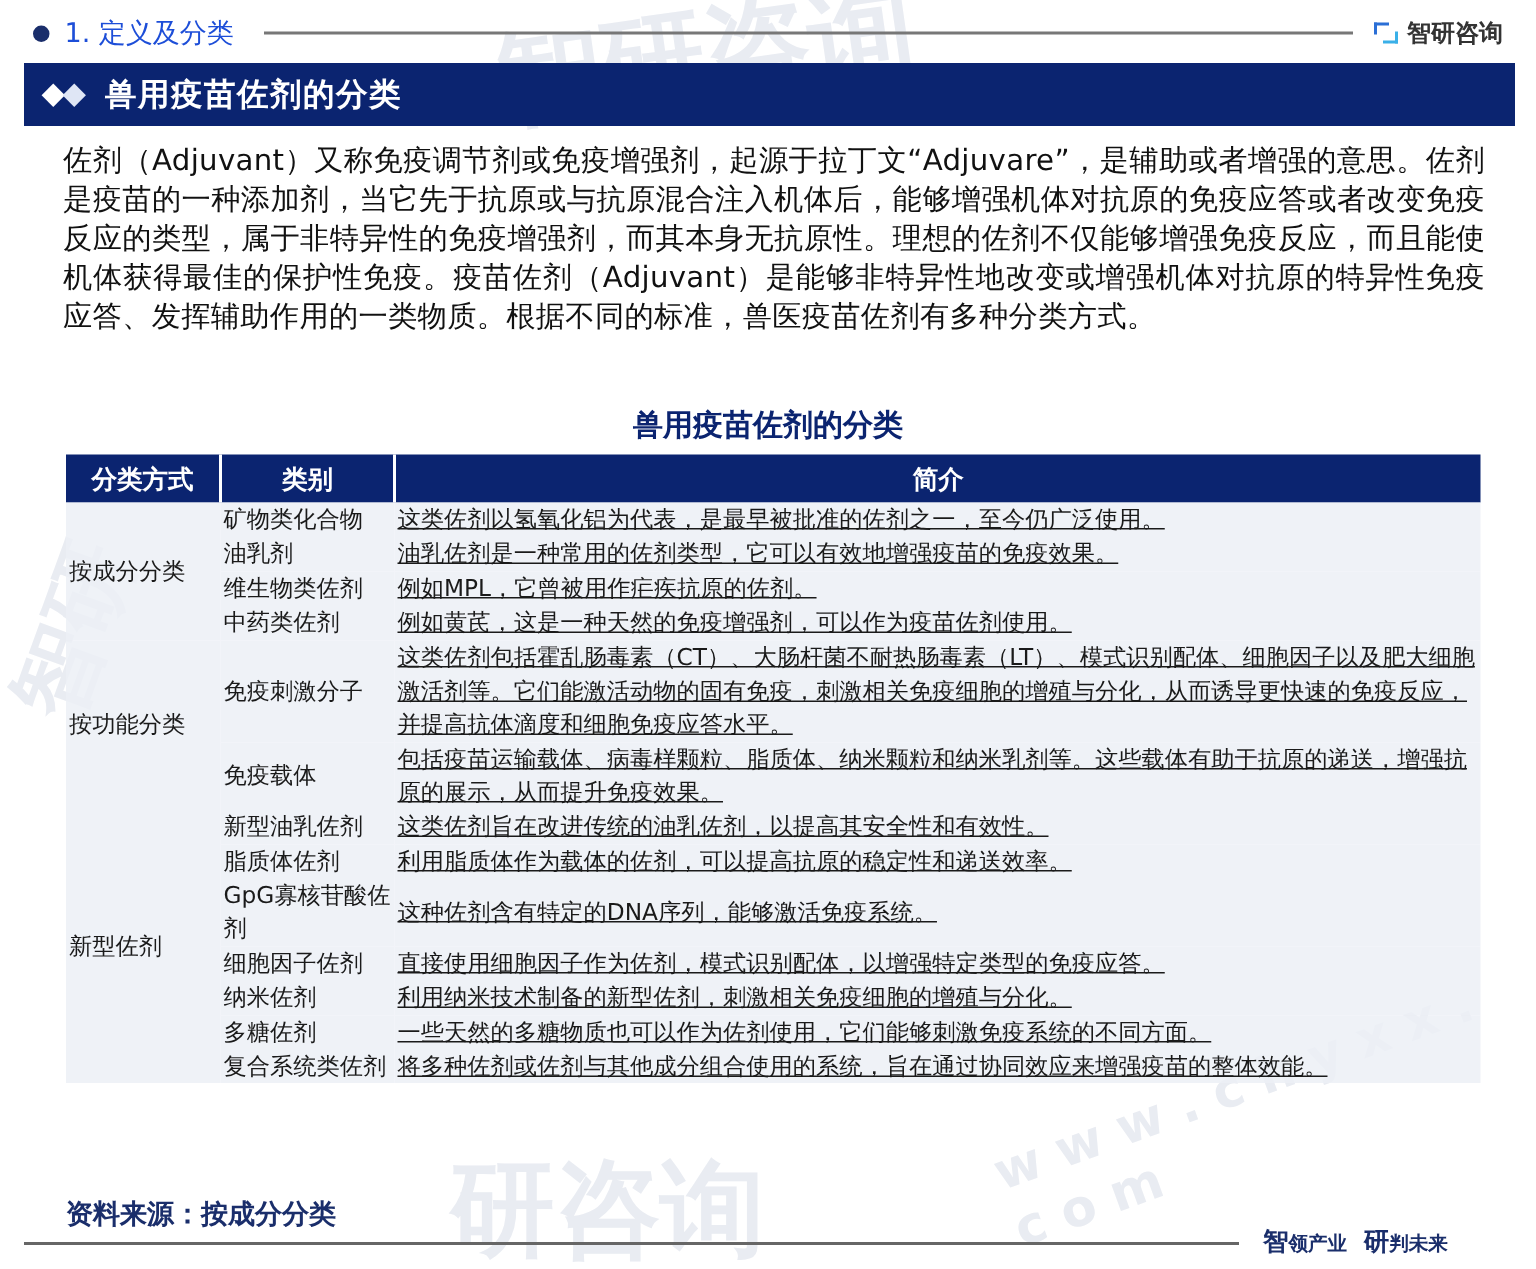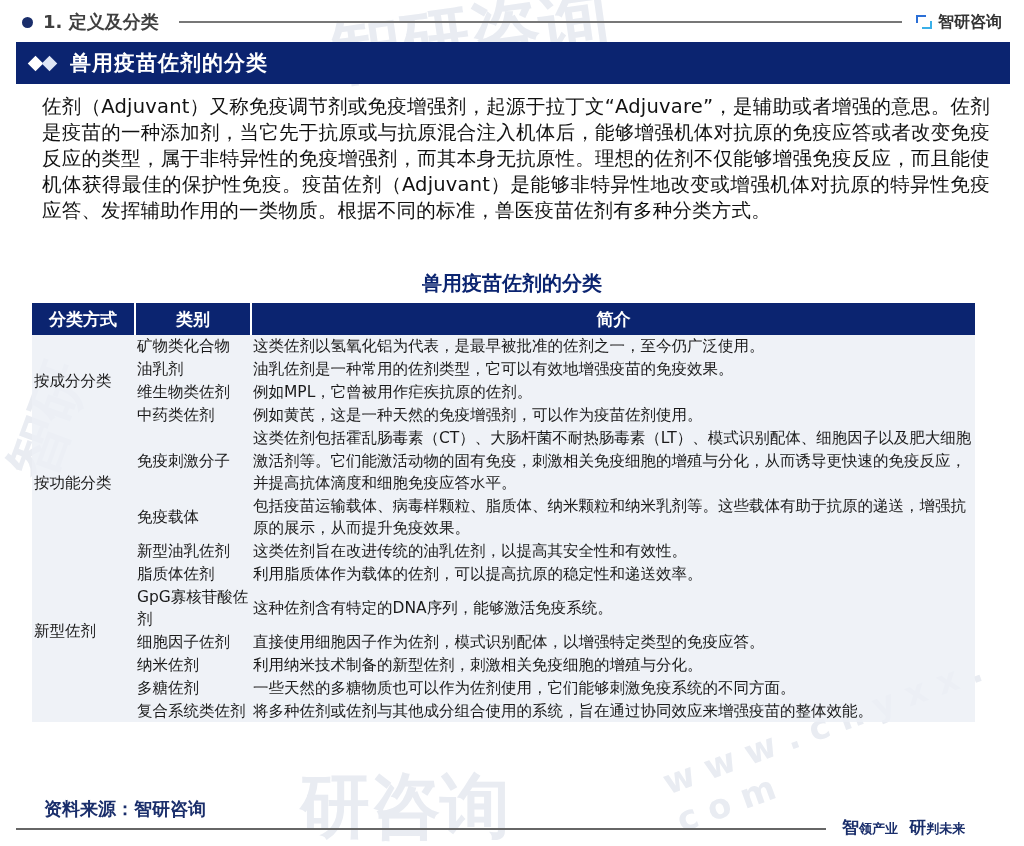--- a/index.html
+++ b/index.html
@@ -11,21 +11,21 @@
     }
     .watermark {
       position:absolute; color:#e9ecf2; font-weight:bold; pointer-events:none;
       font-family:"DejaVu Sans", sans-serif; z-index:0;
     }
     .top-section {
       position:absolute; left:22px; top:8px; width:980px; height:28px;
       display:flex; align-items:center; z-index:2;
     }
     .dot { width:11px; height:11px; border-radius:50%; background:#1a2e6b; margin-right:10px; }
-    .section-title { font-size:18px; color:#404040; font-weight:bold; white-space:nowrap; }
+    .section-title { font-size:18px; color:#1d4ed8; font-weight:normal; white-space:nowrap; }
     .rule { flex:1; height:2px; background:#777; margin:0 14px 0 20px; }
     .brand { display:flex; align-items:center; font-size:16px; font-weight:bold; color:#333; white-space:nowrap; }
     .brand-logo {
       width:16px; height:16px; margin-right:6px; position:relative;
     }
     .brand-logo::before { content:""; position:absolute; left:0; top:1px; width:8px; height:6px; border:2.5px solid #2b6fd6; border-right:none; border-bottom:none; }
     .brand-logo::after { content:""; position:absolute; right:0; bottom:1px; width:8px; height:6px; border:2.5px solid #3ab0e8; border-left:none; border-top:none; }
 
     .banner {
       position:absolute; left:16px; top:42px; width:994px; height:42px;
@@ -41,33 +41,33 @@
       font-size:19.5px; line-height:26px; color:#111; text-align:justify;
       text-align-last:left; letter-spacing:0.2px;
     }
 
     .table-title {
       position:absolute; left:0; width:1024px; top:270px; text-align:center;
       font-size:20px; font-weight:bold; color:#0b2470; z-index:2;
     }
 
     .tbl {
-      position:absolute; left:32px; top:303px; width:943px; z-index:2;
+      position:absolute; left:44px; top:303px; width:943px; z-index:2;
       border-collapse:collapse; table-layout:fixed;
       font-size:15.5px; color:#1a1a1a;
     }
     .tbl th {
       background:#0b2470; color:#fff; font-size:17px; font-weight:bold;
       height:32px; padding:0; border-right:2px solid #ffffff;
     }
     .tbl th:last-child { border-right:none; }
     .tbl td { padding:0 2px; vertical-align:middle; background:rgba(236,240,246,0.85); line-height:22.5px; }
     .tbl td.method { }
     .tbl td.cat { text-align:left; white-space:normal; word-break:break-all; }
-    .tbl td.desc { text-align:left; padding-left:2px; }
+    .tbl td.desc { text-align:left; padding-left:2px;text-decoration:underline; }
     .tbl tr.single td { height:23px; }
 
     .source {
       position:absolute; left:44px; top:797px; font-size:18px; font-weight:bold; color:#1a2e6b; z-index:2;
     }
     .bottom-rule { position:absolute; left:16px; top:828px; width:810px; height:2px; background:#666; z-index:2; }
     .slogan {
       position:absolute; left:842px; top:816px; font-size:15px; font-weight:bold; color:#1a2e6b; z-index:2; white-space:nowrap;text-align:right;
     }
     .slogan .big { font-size:17px; }
@@ -171,18 +171,18 @@
       <td class="cat">多糖佐剂</td>
       <td class="desc">一些天然的多糖物质也可以作为佐剂使用，它们能够刺激免疫系统的不同方面。</td>
     </tr>
     <tr>
       <td class="cat">复合系统类佐剂</td>
       <td class="desc">将多种佐剂或佐剂与其他成分组合使用的系统，旨在通过协同效应来增强疫苗的整体效能。</td>
     </tr>
   </tbody>
 </table>
 
-<div class="source">资料来源：智研咨询</div>
+<div class="source">资料来源：按成分分类</div>
 <div class="bottom-rule"></div>
 <div class="slogan">
   <span class="big">智</span><span class="small">领产业</span>
   <span class="big" style="margin-left:6px">研</span><span class="small">判未来</span>
 </div>
 
 </body></html>

